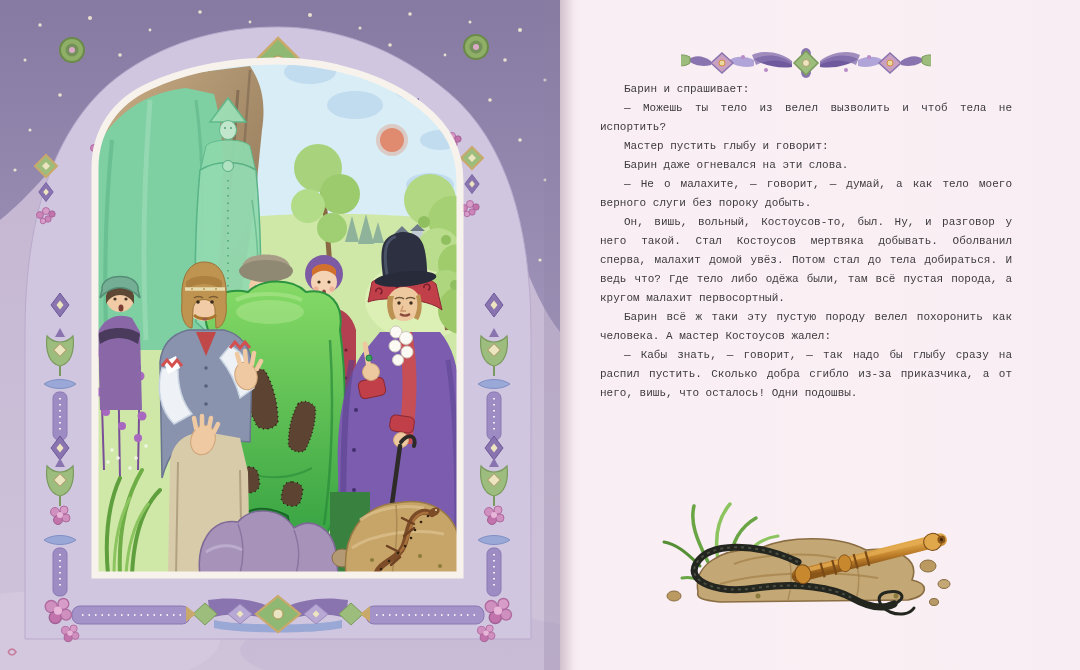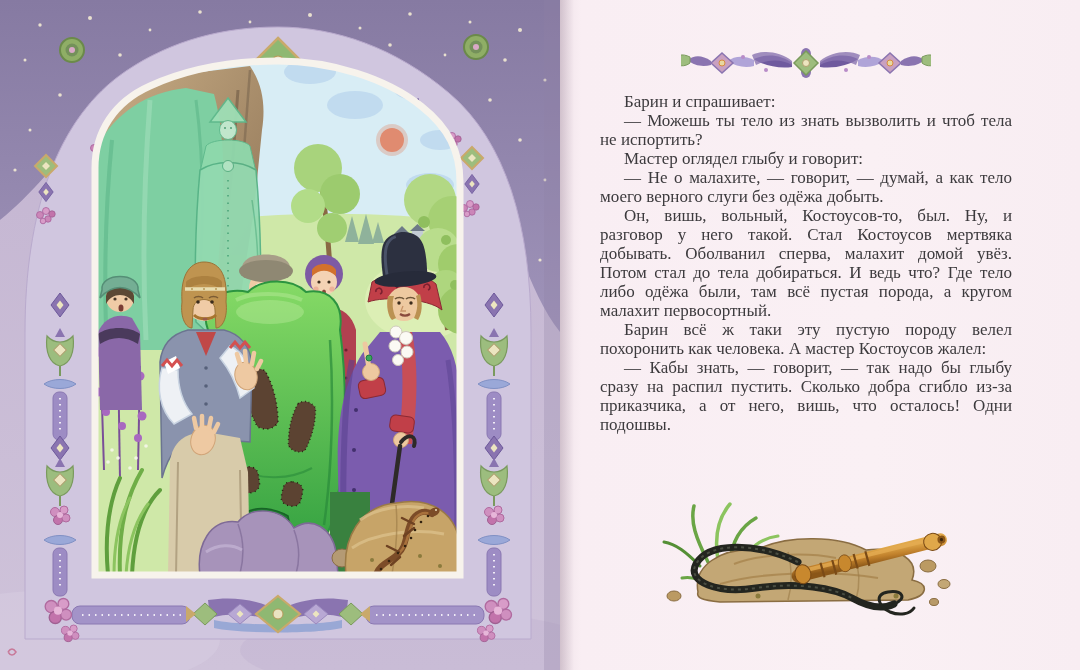--- a/index.html
+++ b/index.html
@@ -4,21 +4,21 @@
 <style>
   html,body{margin:0;padding:0;width:1080px;height:670px;overflow:hidden;background:#ffffff;}
   #spread{display:flex;width:1080px;height:670px;font-family:"Liberation Serif", serif;}
   
   #left-page{width:560px;height:670px;position:relative;background:#c6b8d4;}
   #left-page svg{display:block;}
   
   #right-page{width:520px;height:670px;position:relative;background:linear-gradient(90deg,#efe2e9 0%,#f9eef3 4%,#faf0f4 60%,#f8edf2 100%);}
   #gutter-shade{position:absolute;left:0;top:0;width:14px;height:670px;background:linear-gradient(90deg,rgba(120,95,120,.25),rgba(120,95,120,0));}
   .ornament-wrap{margin:46px 68px 0 40px;width:412px;height:34px;display:flex;justify-content:center;}
-  .text-col{margin:12px 68px 0 40px;width:412px;color:#3c3a3d;font-size:17px;line-height:19px;text-align:justify;}
+  .text-col{margin:0 68px 0 40px;width:412px;color:#3c3a3d;font-size:11px;line-height:19px;text-align:justify;font-family:Liberation Mono, monospace;}
   .text-col p{margin:0;text-indent:24px;}
   #tailpiece{position:absolute;left:78px;top:492px;width:340px;height:132px;}
 </style>
 </head>
 <body>
 
 <div id="spread">
 
   <div id="left-page">
     <svg width="560" height="670" viewBox="0 0 560 670" aria-hidden="true">
@@ -547,23 +547,24 @@
           <ellipse cx="0" cy="-9" rx="5" ry="6" fill="#8a74b0"></ellipse>
             <ellipse cx="0" cy="9" rx="5" ry="6" fill="#8a74b0"></ellipse>
           <polygon points="0,-12 12,0 0,12 -12,0" fill="#9dbd7d" stroke="#7a9a5c" stroke-width="1.5"></polygon>
           <circle r="3.5" fill="#ece5c0" stroke="#b0a070"></circle>
         </g>
       </svg>
     </div>
 
     <div class="text-col">
       <p>Барин и спрашивает:</p>
-      <p>— Можешь ты тело из знать вызволить и чтоб тела не испортить?</p>
-      <p>Мастер оглядел глыбу и говорит:</p>
-      <p>— Не о малахите, — говорит, — думай, а как тело моего верного слуги без одёжа добыть.</p>
+      <p>— Можешь ты тело из велел вызволить и чтоб тела не испортить?</p>
+      <p>Мастер пустить глыбу и говорит:</p>
+      <p>Барин даже огневался на эти слова.</p>
+      <p>— Не о малахите, — говорит, — думай, а как тело моего верного слуги без пороку добыть.</p>
       <p>Он, вишь, вольный, Костоусов-то, был. Ну, и разговор у него такой. Стал Костоусов мертвяка добывать. Оболванил сперва, малахит домой увёз. Потом стал до тела добираться. И ведь что? Где тело либо одёжа были, там всё пустая порода, а кругом малахит первосортный.</p>
       <p>Барин всё ж таки эту пустую породу велел похоронить как человека. А мастер Костоусов жалел:</p>
       <p>— Кабы знать, — говорит, — так надо бы глыбу сразу на распил пустить. Сколько добра сгибло из-за приказчика, а от него, вишь, что осталось! Одни подошвы.</p>
     </div>
 
     <svg id="tailpiece" viewBox="0 0 340 132" aria-hidden="true">
       <defs>
         <linearGradient id="handleG" x1="0" y1="0" x2="0" y2="1">
           <stop offset="0" stop-color="#e0a84a"></stop>
             <stop offset=".5" stop-color="#c1812c"></stop>

